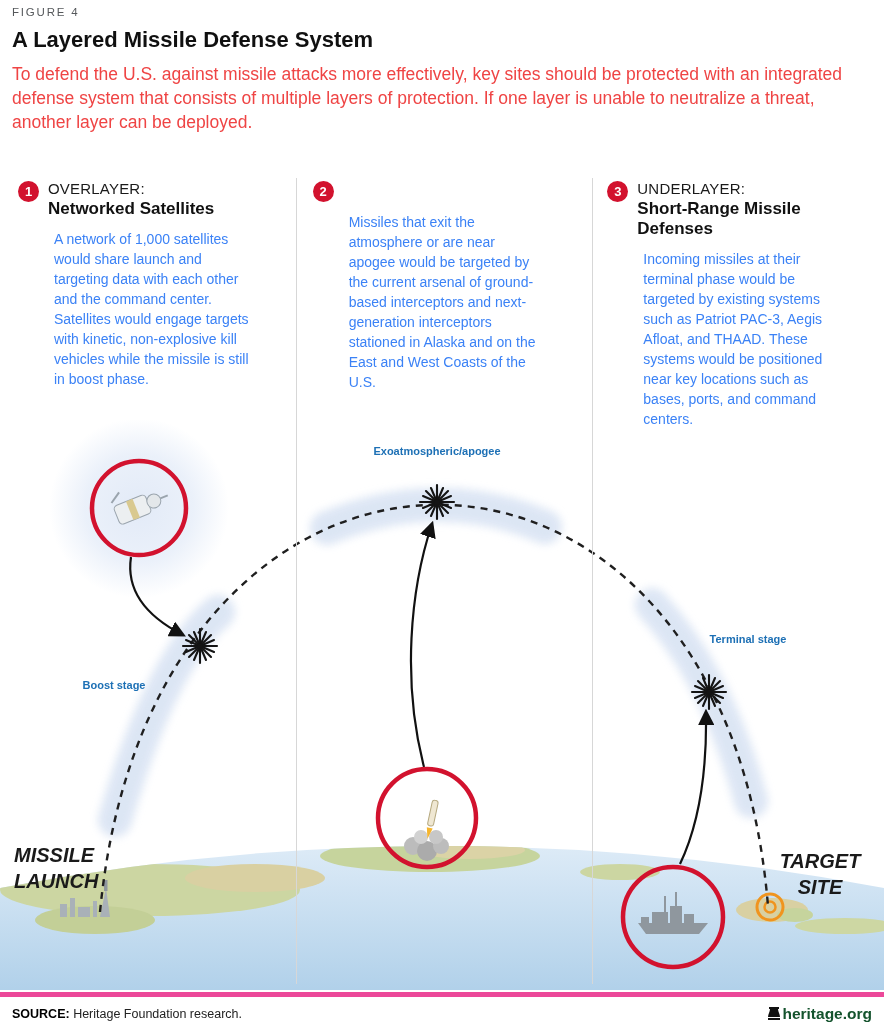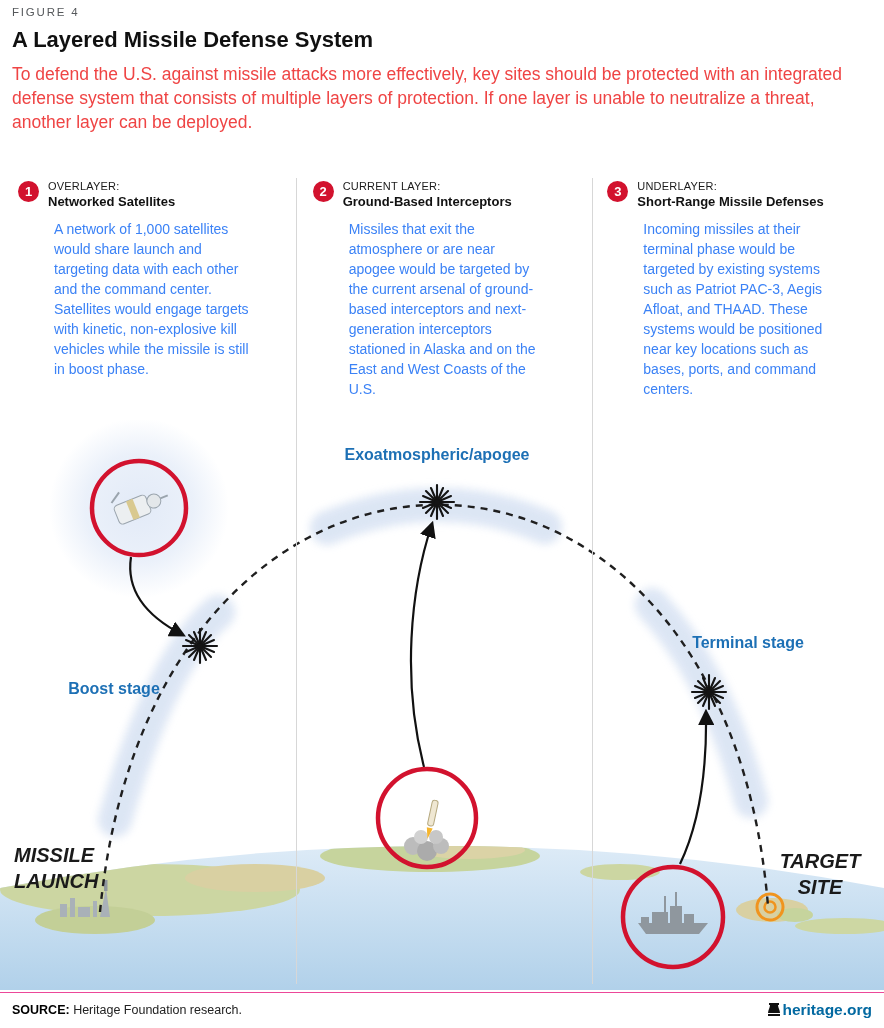--- a/index.html
+++ b/index.html
@@ -16,54 +16,54 @@
 
   
   .columns { position:absolute; top:180px; left:0; right:0; display:grid; grid-template-columns:1fr 1fr 1fr; }
   .col { padding:0 44px 0 18px; }
   .col-head { display:flex; gap:9px; }
   .num {
     flex:none; width:21px; height:21px; border-radius:50%; background:#D2122E;
     color:#fff; font-size:13px; font-weight:700; display:flex; align-items:center; justify-content:center;
     margin-top:1px;
   }
-  .kicker { font-size:11px; color:#1a1a1a; letter-spacing:.2px; }
-  .lname  { font-size:13px; font-weight:700; margin-top:2px; color:#111; }
+  .kicker { font-size:15px; color:#1a1a1a; letter-spacing:.2px; }
+  .lname  { font-size:17px; font-weight:700; margin-top:2px; color:#111; }
   .col-body { margin:10px 0 0 36px; font-size:14px; line-height:1.43; color:#3b82f6; }
 
   
   .divider { position:absolute; top:178px; width:1px; height:806px; background:#d7d7d7; z-index:3; }
   .divider.d1 { left:296px; }
   .divider.d2 { left:592px; }
 
   
   .diagram { position:absolute; top:420px; left:0; width:884px; height:570px; }
   .diagram svg { position:absolute; top:0; left:0; z-index:2; }
   .dlabel {
-    position:absolute; z-index:5; color:#1D70B5; font-weight:700; font-size:16px;
+    position:absolute; z-index:5; color:#1D70B5; font-weight:700; font-size:11px;
     text-align:center; line-height:1.32;
   }
   .lbl-apogee   { left:307px; top:24px;  width:260px; }
   .lbl-boost    { left:58px;  top:258px; width:112px; }
   .lbl-terminal { left:692px; top:212px; width:112px; }
   .slabel {
     position:absolute; z-index:5; color:#1a1a1a; font-weight:700; font-style:italic;
     font-size:20px; line-height:1.32;
   }
   .lbl-launch { left:14px;  top:422px; width:80px; text-align:left; }
   .lbl-target { left:776px; top:428px; width:88px; text-align:center; }
 
   
   .footer {
-    position:absolute; left:0; right:0; top:992px; border-top:1px solid #ec4899;
+    position:absolute; left:0; right:0; top:992px; border-top:5px solid #ec4899;
     padding:8px 12px 0 12px; display:flex; align-items:center; justify-content:space-between; z-index:6;
   }
   .source { font-size:12.5px; color:#222; }
   .source b { font-weight:700; color:#000; }
-  .brand { display:flex; align-items:center; font-size:15.5px; font-weight:700; color:#0369a1; }
+  .brand { display:flex; align-items:center; font-size:15.5px; font-weight:700; color:#14532d; }
 </style>
 </head>
 <body>
 
 <div class="page">
 
   <div class="hdr">
     <div class="figure-label">FIGURE 4</div>
     <h1 class="title">A Layered Missile Defense System</h1>
     <p class="intro">To defend the U.S. against missile attacks more effectively, key sites should be protected with an integrated defense system that consists of multiple layers of protection. If one layer is unable to neutralize a threat, another layer can be deployed.</p>
@@ -78,24 +78,20 @@
           <div class="kicker">OVERLAYER:</div>
           <div class="lname">Networked Satellites</div>
         </div>
       </div>
       <p class="col-body">A network of 1,000 satellites would share launch and targeting data with each other and the command center. Satellites would engage targets with kinetic, non-explosive kill vehicles while the missile is still in boost phase.</p>
     </div>
 
     <div class="col">
       <div class="col-head">
         <span class="num">2</span>
-        <div>
-          <div class="kicker">CURRENT LAYER:</div>
-          <div class="lname">Ground-Based Interceptors</div>
-        </div>
       </div>
       <p class="col-body">Missiles that exit the atmosphere or are near apogee would be targeted by the current arsenal of ground-based interceptors and next-generation interceptors stationed in Alaska and on the East and West Coasts of the U.S.</p>
     </div>
 
     <div class="col">
       <div class="col-head">
         <span class="num">3</span>
         <div>
           <div class="kicker">UNDERLAYER:</div>
           <div class="lname">Short-Range Missile Defenses</div>

